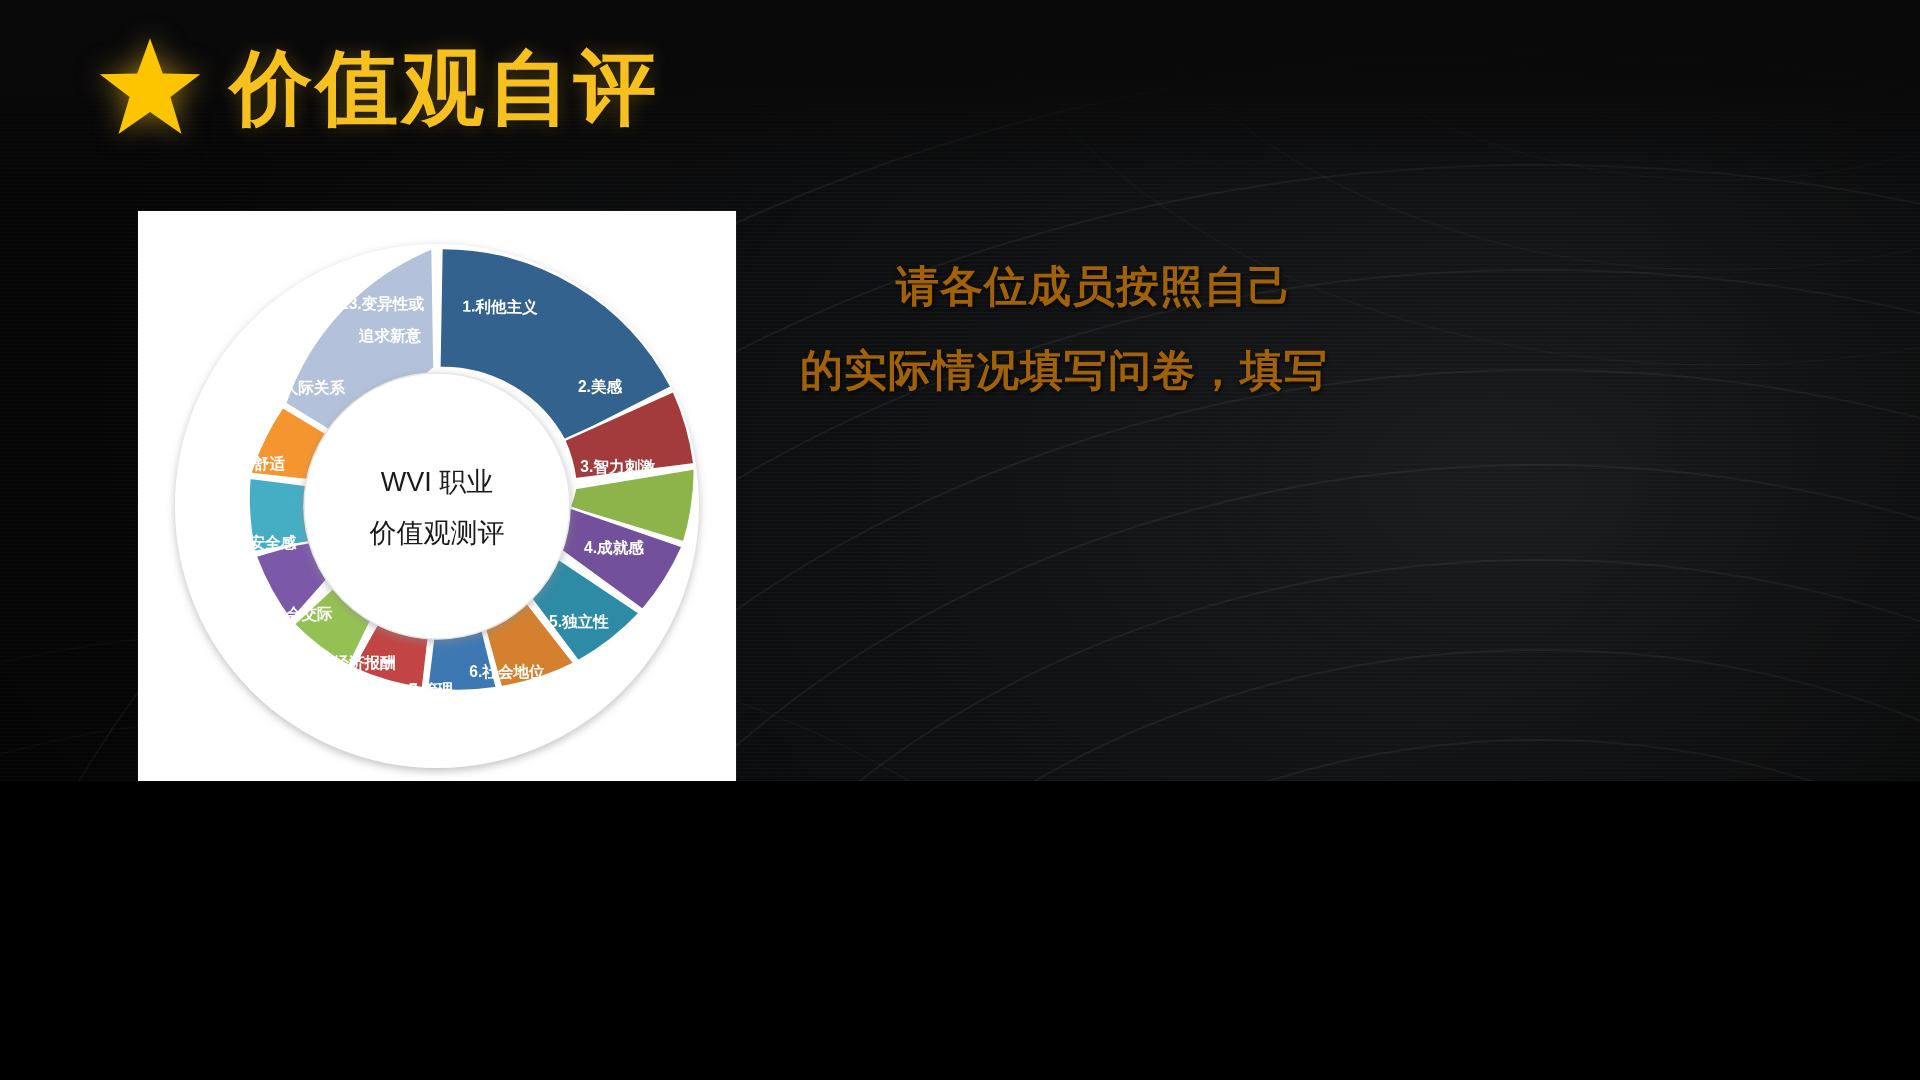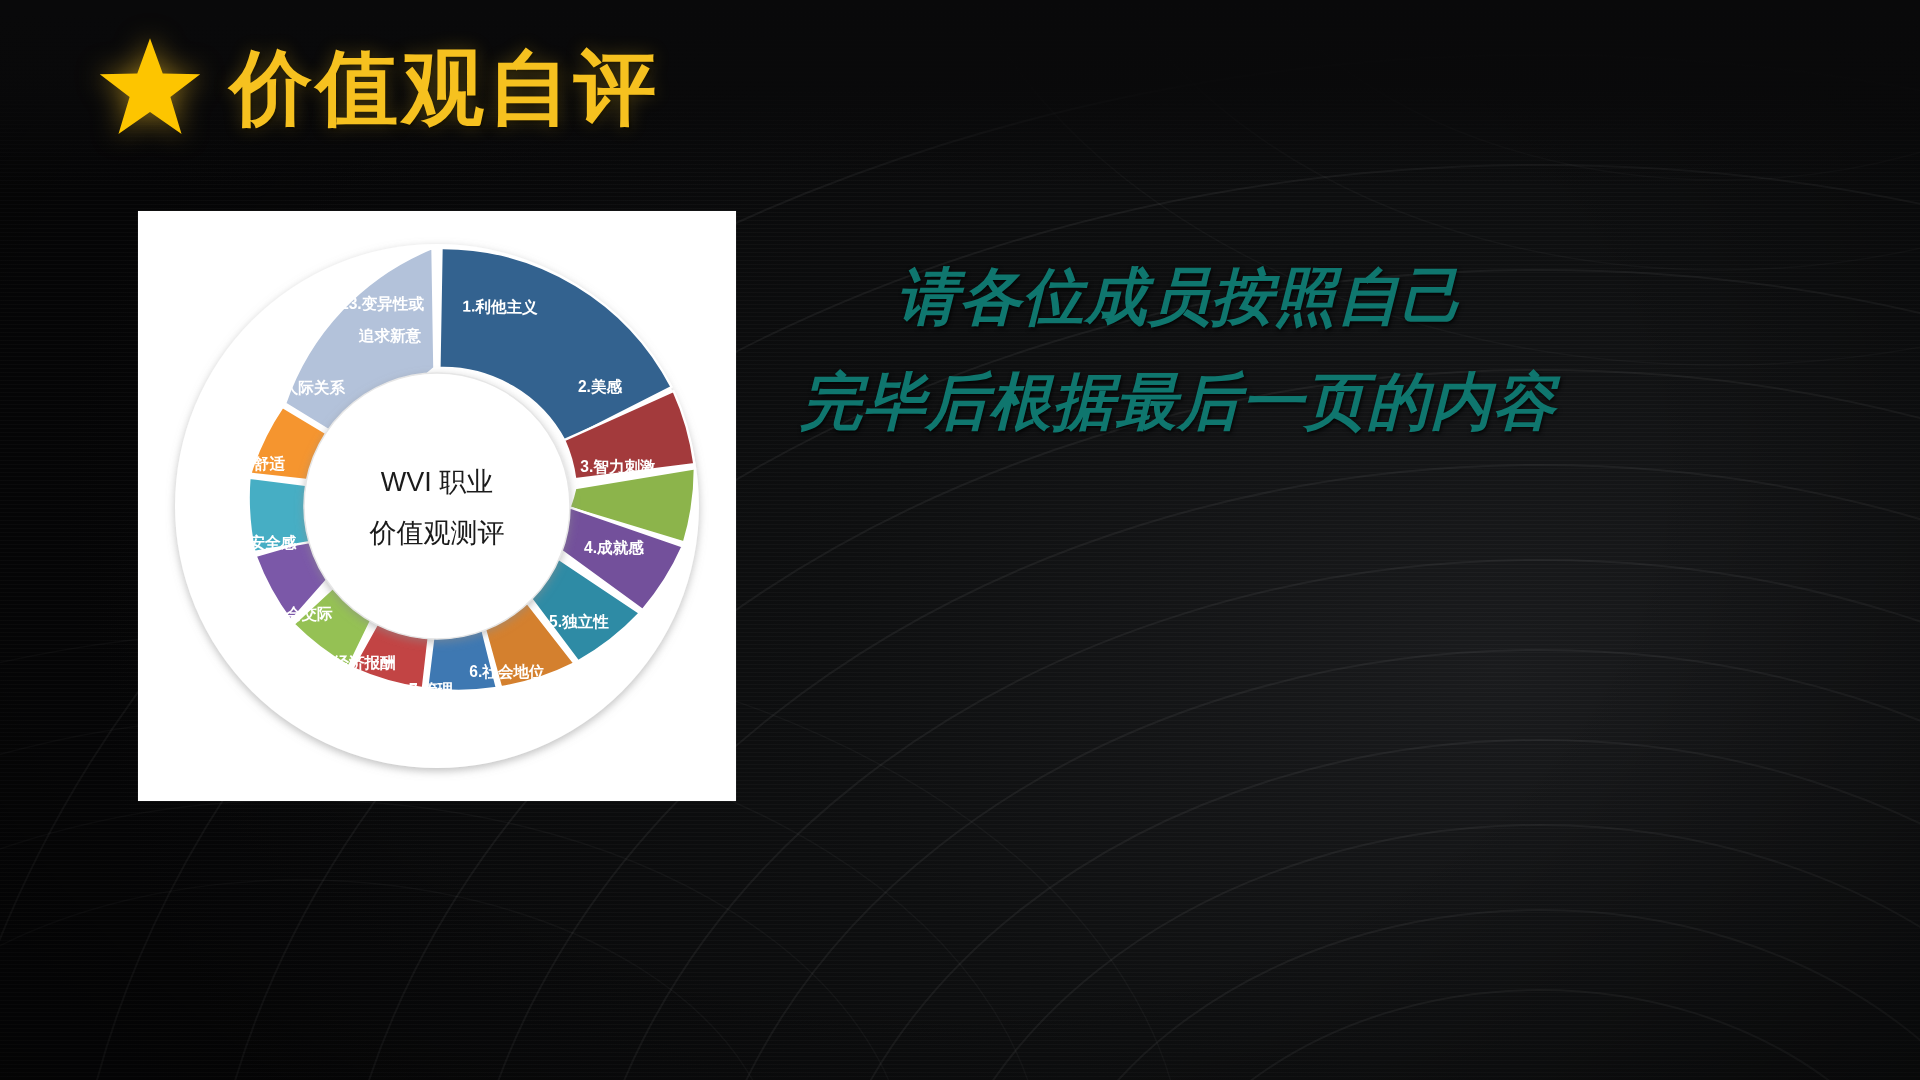--- a/index.html
+++ b/index.html
@@ -10,21 +10,21 @@
   body {
     width: 1920px;
     height: 1080px;
     overflow: hidden;
     font-family: "Liberation Sans", "DejaVu Sans", sans-serif;
   }
 
   #slide {
     position: relative;
     width: 1920px;
-    height: 1080px;
+    height: 781px;
     background: #0b0b0c;
     overflow: hidden;
   }
 
   
   .bg-base {
     position: absolute;
     inset: 0;
     background:
       radial-gradient(ellipse 1400px 900px at 78% 62%, #1a1b1d 0%, #0e0f10 48%, #060607 100%),
@@ -125,28 +125,27 @@
     position: absolute;
     left: 800px;
     top: 262px;
     width: 1100px;
     z-index: 6;
     display: flex;
     flex-direction: column;
     gap: 36px;
   }
   .body-line {
-    font-size: 62px;
+    font-size: 43px;
     font-weight: bold;
-    color: #0f766e;
+    color: #a16207;
     line-height: 1.12;
     letter-spacing: 1px;
     white-space: nowrap;
     text-shadow: 1px 2px 4px rgba(0,0,0,0.85);
-    font-style: italic;
   }
   .body-line.indent {
     text-indent: 96px;
   }
 </style>
 </head>
 <body>
 
 <div id="slide">
 
@@ -251,16 +250,16 @@
 
       <g>
         <text class="center-line" x="299" y="273">WVI 职业</text>
         <text class="center-line" x="299" y="324">价值观测评</text>
       </g>
     </svg>
   </div>
 
   <div class="body-text">
     <div class="body-line indent">请各位成员按照自己</div>
-    <div class="body-line">完毕后根据最后一页的内容</div>
+    <div class="body-line">的实际情况填写问卷，填写</div>
   </div>
 
 </div>
 
 </body></html>

